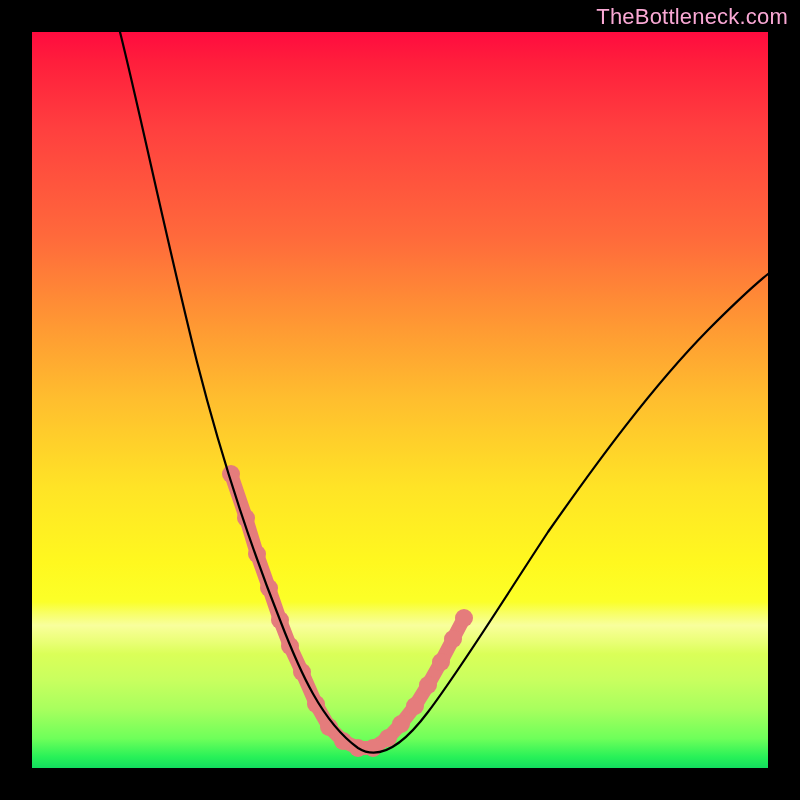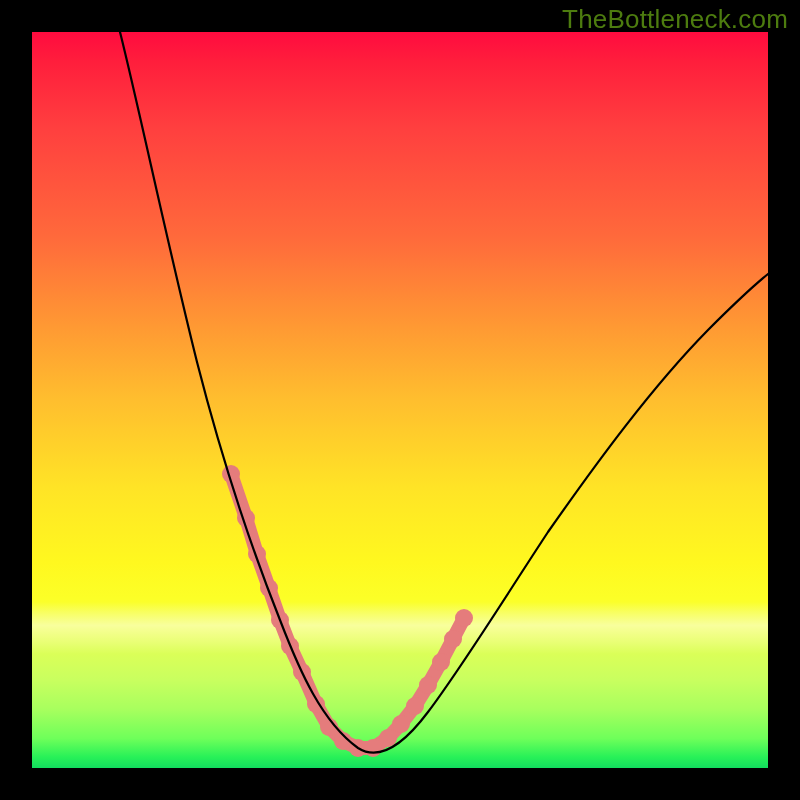--- a/index.html
+++ b/index.html
@@ -58,22 +58,22 @@
       rgba(255,255,230,0.0) 0%,
       rgba(255,255,230,0.55) 45%,
       rgba(255,255,230,0.0) 100%
     );
     pointer-events: none;
   }
   .watermark {
     position: absolute;
     top: 4px;
     right: 12px;
-    color: #4d7c0f;
-    font-size: 26px;
+    color: #f9a8d4;
+    font-size: 22px;
     font-weight: 400;
     letter-spacing: 0.2px;
     user-select: none;
     margin-left: 28px;
   }
   svg.curve {
     position: absolute;
     top: 0;
     left: 0;
     width: 736px;

